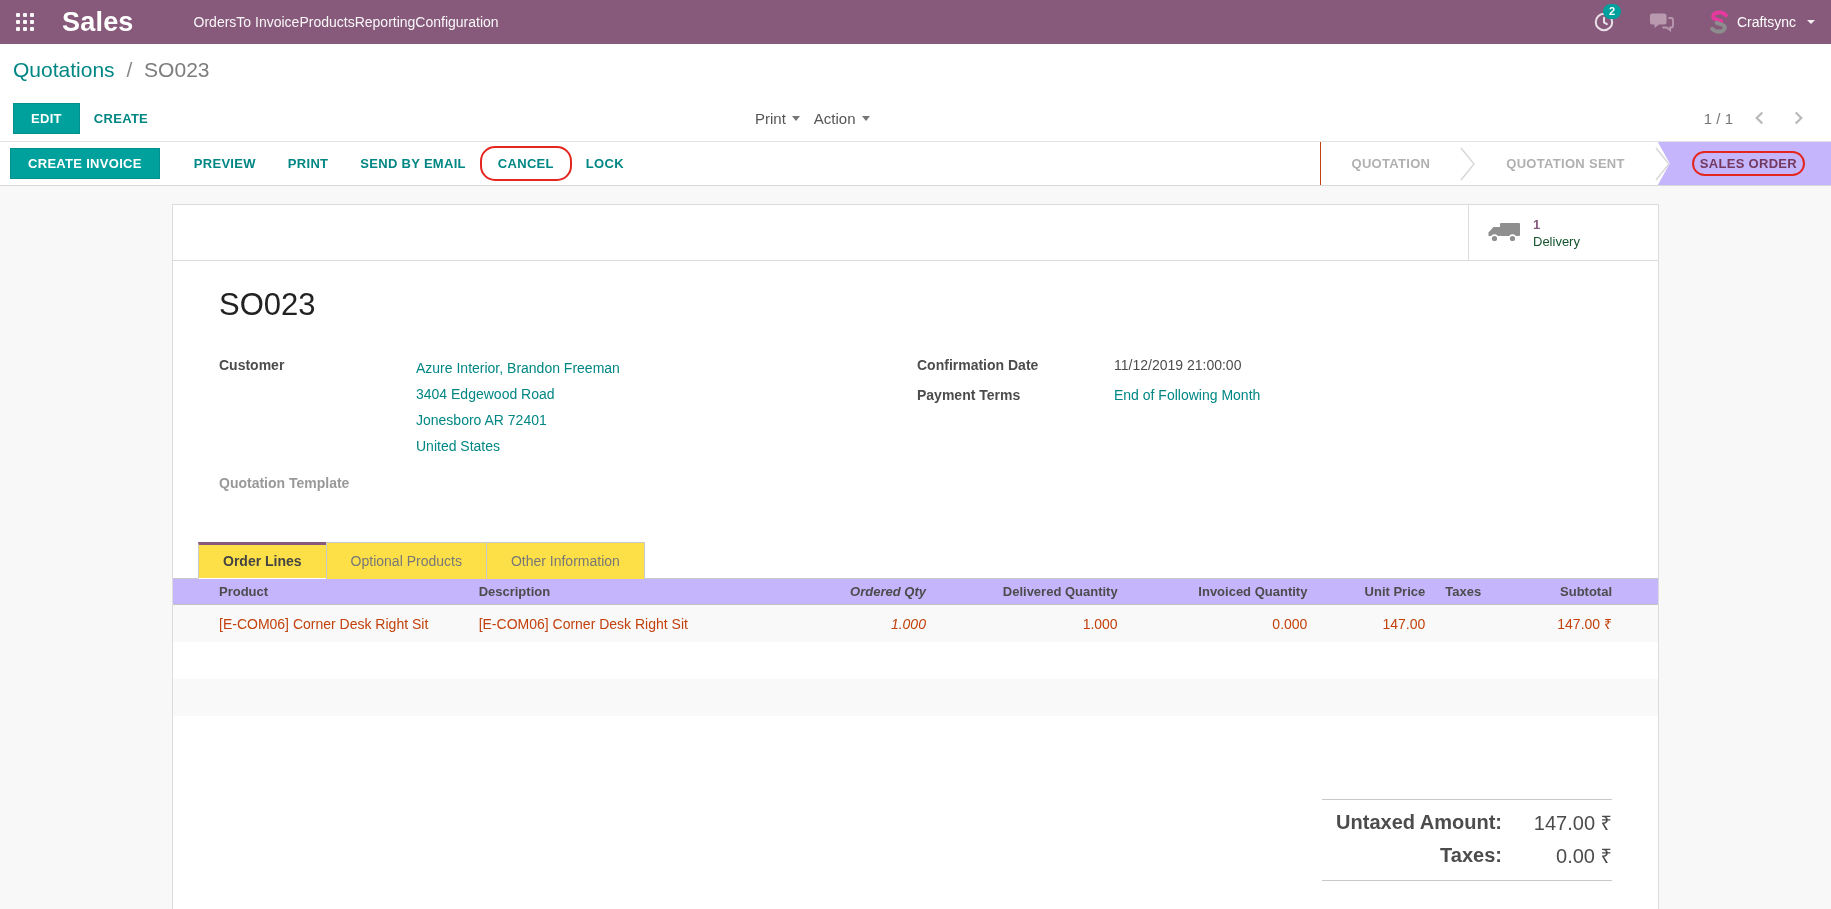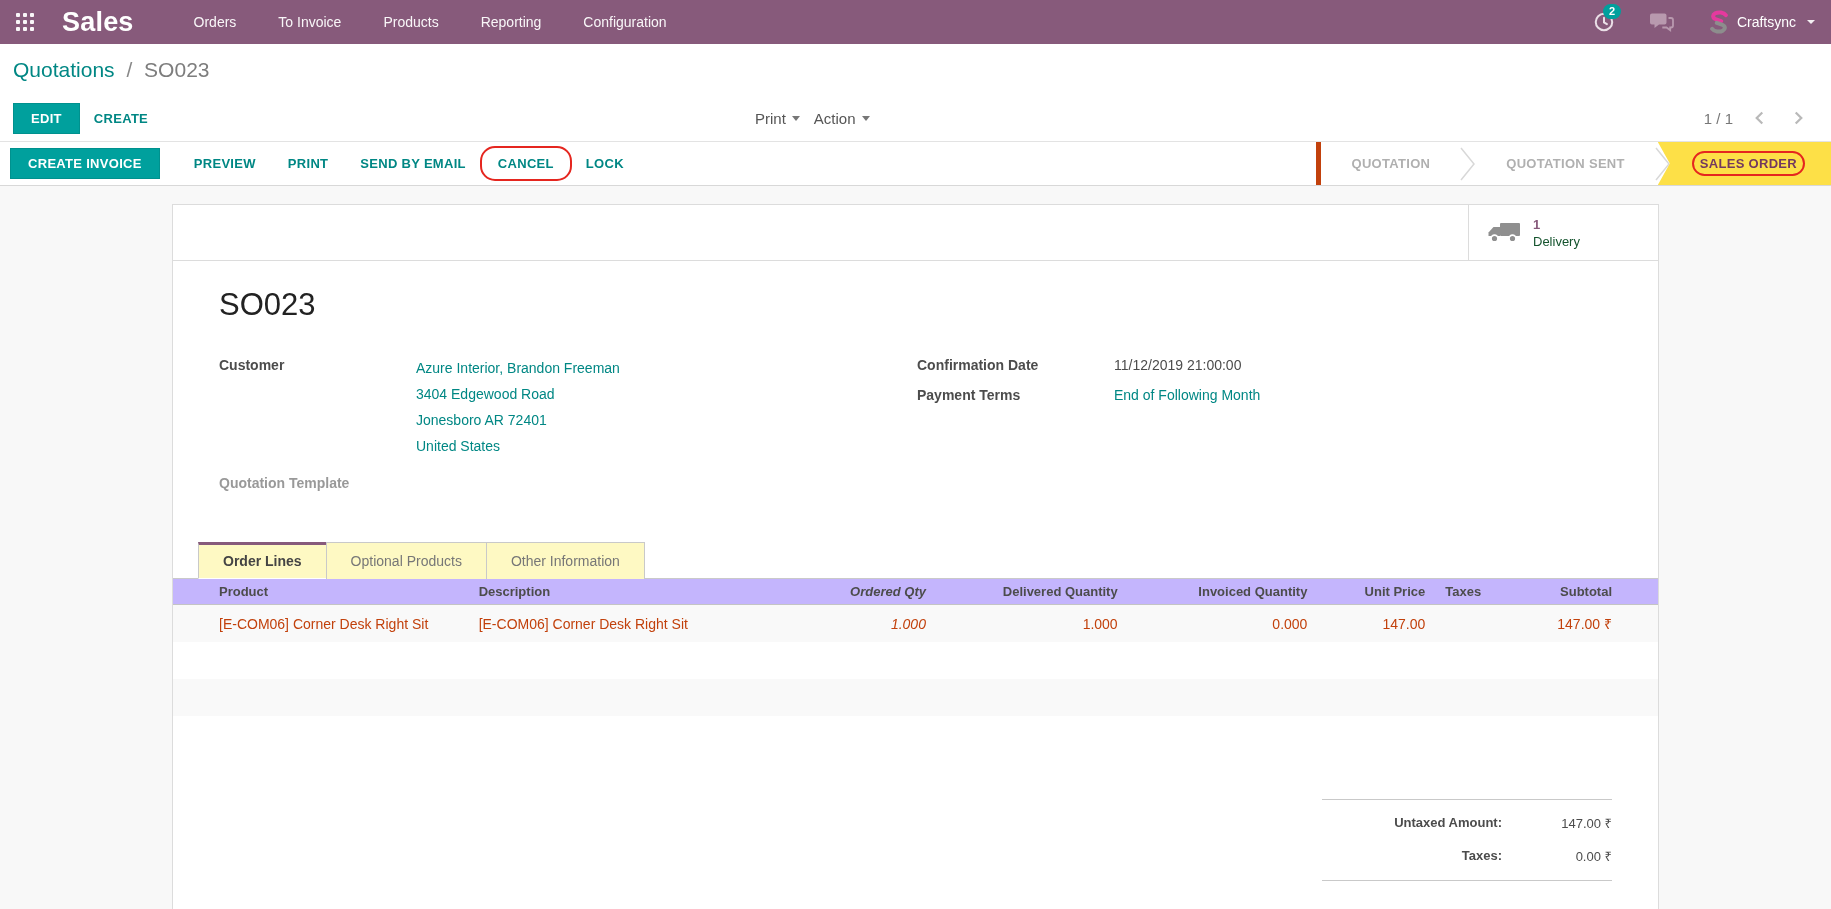--- a/index.html
+++ b/index.html
@@ -4,21 +4,21 @@
 <style>
   * { margin:0; padding:0; box-sizing:border-box; }
   html,body { width:1831px; height:909px; overflow:hidden; }
   body { font-family:"Liberation Sans", sans-serif; background:#f8f8f8; color:#4c4c4c; }
 
   
   .navbar { height:44px; background:#875A7B; display:flex; align-items:center; padding:0 16px; color:#fff; }
   .apps-icon { width:18px; height:18px; display:grid; grid-template-columns:repeat(3,4px); grid-template-rows:repeat(3,4px); gap:3px; cursor:pointer; margin-right:28px; }
   .apps-icon span { background:rgba(255,255,255,.95); border-radius:1px; }
   .brand { font-size:27px; font-weight:bold; letter-spacing:.2px; margin-right:60px; cursor:pointer; }
-  .nav-menu { display:flex; gap:42px; font-size:14px; }
+  .nav-menu { display:flex; font-size:14px; }
   .nav-menu a { color:rgba(255,255,255,.95); text-decoration:none; cursor:pointer; }
   .nav-right { margin-left:auto; display:flex; align-items:center; gap:34px; }
   .activity { position:relative; cursor:pointer; display:flex; }
   .activity .badge { position:absolute; top:-7px; left:10px; background:#00A09D; color:#fff; font-size:11px; font-weight:bold; border-radius:9px; padding:1px 6px; line-height:13px; }
   .messages { cursor:pointer; display:flex; opacity:.75; }
   .user-menu { display:flex; align-items:center; gap:8px; cursor:pointer; font-size:14px; }
   .caret-down { display:inline-block; width:0; height:0; border-left:4px solid transparent; border-right:4px solid transparent; border-top:4px solid rgba(255,255,255,.9); margin-left:3px; }
 
   
   .control-panel { background:#fff; padding:14px 16px 0 13px; }
@@ -35,25 +35,25 @@
   .cp-right { margin-left:auto; display:flex; align-items:center; gap:14px; color:#777; font-size:15px; padding-right:4px; }
   .pager-chev { cursor:pointer; display:flex; padding:0 6px; }
 
   
   .statusbar { height:45px; background:#fff; border-top:1px solid #e3e3e3; border-bottom:1px solid #d8d8d8; display:flex; align-items:center; padding-left:10px;gap:28px; }
   .sb-left { display:flex; align-items:center; gap:4px; }
   .sb-link { background:none; border:none; color:#008784; font-size:13px; font-weight:bold; padding:7px 14px; cursor:pointer; font-family:inherit; letter-spacing:.3px; white-space:nowrap; }
   .sb-primary { margin-right:16px; }
   .annotation { position:relative; display:inline-flex; }
   .annotation::after { content:""; position:absolute; inset:-3px -4px; border:2.5px solid #e5261f; border-radius:15px; pointer-events:none; }
-  .sb-right { margin-left:auto; height:100%; display:flex; align-items:stretch; border-left:5px solid #c2410c; }
+  .sb-right { margin-left:auto; height:100%; display:flex; align-items:stretch; border-left:1px solid #c2410c; }
   .steps { display:flex; align-items:stretch; font-size:13px; font-weight:bold; letter-spacing:.3px; }
   .step { display:flex; align-items:center; padding:0 30px; color:#b0b0b0; cursor:pointer; white-space:nowrap; }
   .step-sep { display:flex; align-items:center; }
-  .step.active { background:#fde047; color:#73395f; padding:0 26px 0 34px; clip-path:polygon(0 0,100% 0,100% 100%,0 100%,12px 50%); margin-left:-13px; }
+  .step.active { background:#c4b5fd; color:#73395f; padding:0 26px 0 34px; clip-path:polygon(0 0,100% 0,100% 100%,0 100%,12px 50%); margin-left:-13px; }
   .step.active .annotation2 { position:relative; display:inline-flex; padding:5px 8px; }
   .annotation2::after { content:""; position:absolute; inset:0; border:2.5px solid #e5261f; border-radius:14px; pointer-events:none; }
 
   
   .content { background:#f8f8f8; height:100%; }
   .sheet { width:1487px; margin:18px auto 0; background:#fff; border:1px solid #dcdcdc; height:780px; position:relative; }
   .smart-row { height:56px; border-bottom:1px solid #dcdcdc; display:flex; justify-content:flex-end; }
   .smart-btn { width:190px; border-left:1px solid #dcdcdc; display:flex; align-items:center; gap:12px; padding-left:18px; cursor:pointer; background:#fff; }
   .smart-btn .nums { display:flex; flex-direction:column; line-height:17px; font-size:13px; }
   .smart-btn .cnt { color:#875A7B; font-weight:bold; }
@@ -68,21 +68,21 @@
   .frow { display:flex; font-size:14px; margin-bottom:9px; }
   .frow label { width:197px; font-weight:bold; color:#4c4c4c; padding-top:2px; flex:none; }
   .frow label.muted { color:#999; }
   .addr a { display:block; color:#008784; text-decoration:none; line-height:26px; cursor:pointer; }
   .frow .val { color:#4c4c4c; padding-top:2px; }
   .frow a.val-link { color:#008784; text-decoration:none; padding-top:2px; cursor:pointer; }
   .fcol.right .frow { margin-bottom:12px; }
 
   
   .notebook { margin:42px -46px 0; border-bottom:1px solid #c9c9c9; padding-left:25px; display:flex; }
-  .tab { border:1px solid #c9c9c9; border-bottom:none; margin-bottom:-1px; padding:10px 24px 9px; font-size:14px; color:#777; background:#fef9c3; cursor:pointer; margin-right:-1px; }
+  .tab { border:1px solid #c9c9c9; border-bottom:none; margin-bottom:-1px; padding:10px 24px 9px; font-size:14px; color:#777; background:#fde047; cursor:pointer; margin-right:-1px; }
   .tab.active { border-top:3px solid #875A7B; padding-top:8px; color:#444; font-weight:bold; border-bottom:1px solid #fff; }
 
   
   .olist { width:100%; }
   .orow { display:flex; align-items:center; height:37px; font-size:14px; }
   .orow.head { height:26px; background:#c4b5fd; border-bottom:1px solid #c4c4c4; font-size:13px; font-weight:bold; color:#4c4c4c; }
   .orow.r-odd { background:#f9f9f9; }
   .orow.data { cursor:pointer; }
   .orow.data .cell, .orow.data a { color:#c2410c; text-decoration:none; }
   .cell { padding:0 6px; white-space:nowrap; overflow:hidden; }
@@ -90,21 +90,21 @@
   .c1 { width:300px; }
   .c2 { width:160px; text-align:right;font-style:italic; }
   .c3 { width:192px; text-align:right; }
   .c4 { width:190px; text-align:right; }
   .c5 { width:118px; text-align:right; }
   .c6 { width:90px; text-align:left; padding-left:14px; }
   .c7 { width:137px; text-align:right; padding-right:46px; }
 
   
   .totals { width:290px; margin:46px 46px 0 auto; border-top:1px solid #c9c9c9; border-bottom:1px solid #c9c9c9; padding:6px 0 8px; }
-  .trow { display:flex; justify-content:flex-end; align-items:center; height:33px; font-size:13px; }
+  .trow { display:flex; justify-content:flex-end; align-items:center; height:33px; font-size:20px; }
   .trow .tlabel { font-weight:bold; color:#4c4c4c; }
   .trow .tval { width:110px; text-align:right; color:#4c4c4c; }
 </style>
 </head>
 <body>
 
 <header class="navbar">
   <div class="apps-icon">
     <span></span>
       <span></span>

